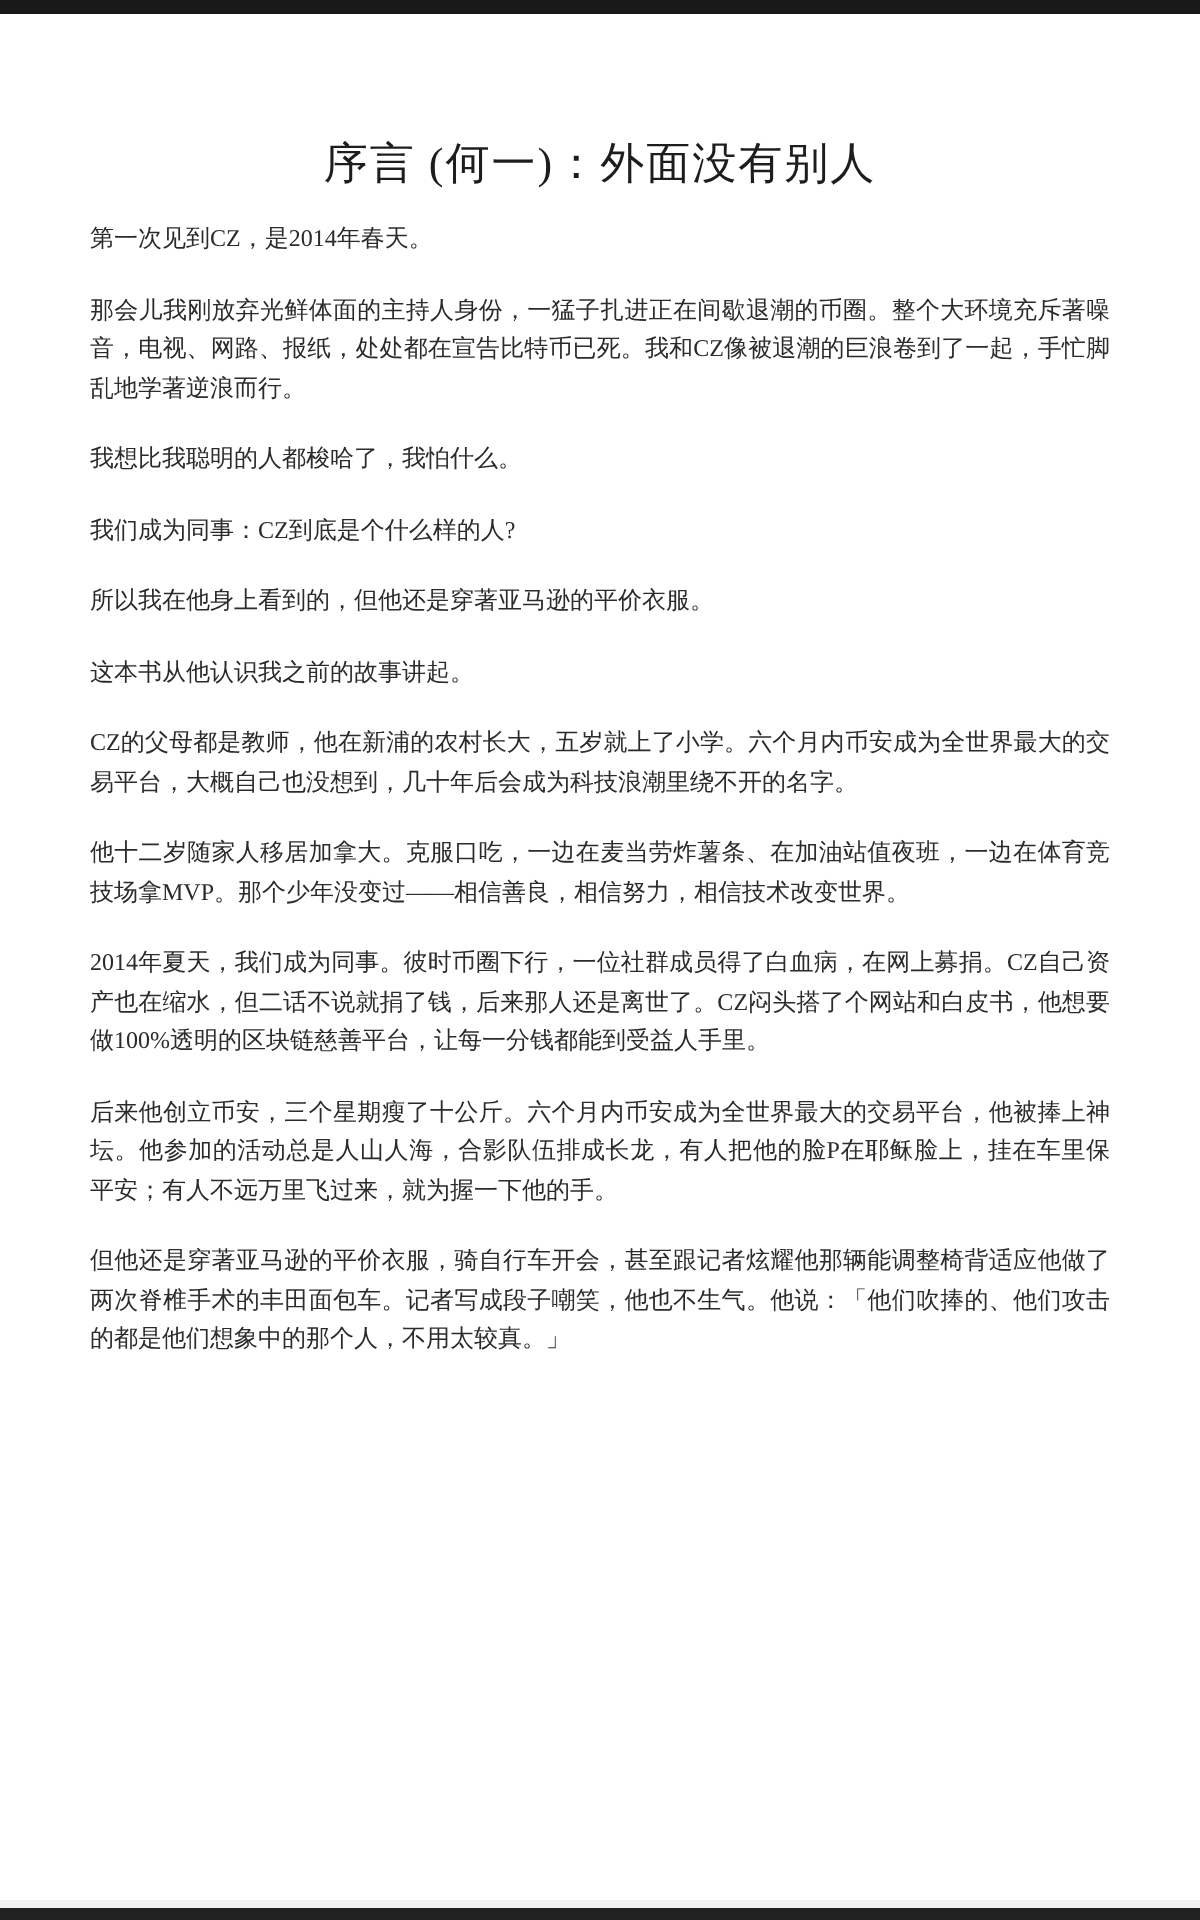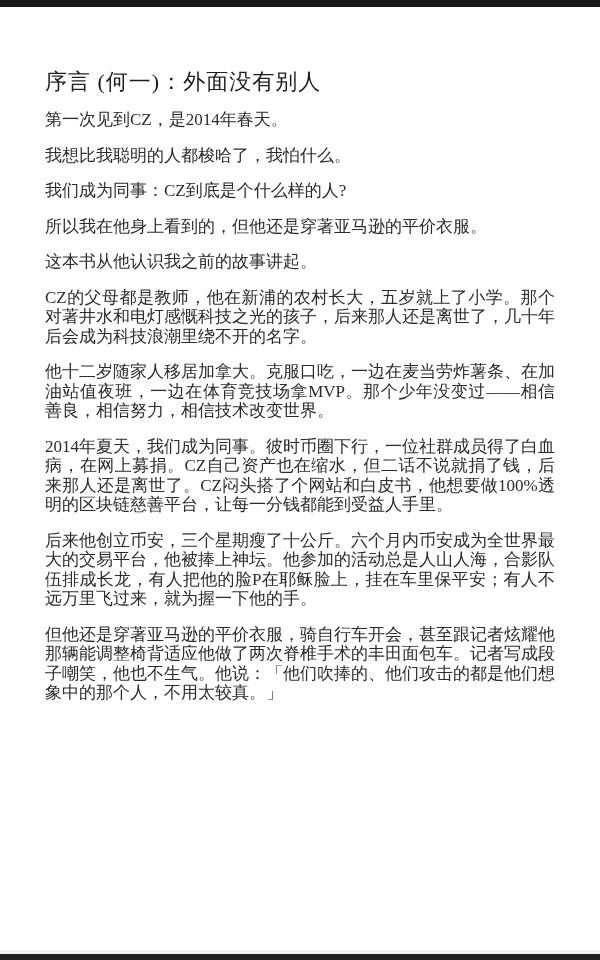--- a/index.html
+++ b/index.html
@@ -35,48 +35,50 @@
   .content {
     position: absolute;
     top: 7px;
     left: 45px;
     width: 510px;
   }
   .page-title {
     margin: 62px 0 12px 0;
     font-size: 22px;
     font-weight: 400;
+    text-align: center;
     color: #1d1d1d;
     letter-spacing: 1px;
     line-height: 1.15;
   }
   .paragraphs p {
     margin: 16px 0 8px 0;
-    font-size: 17px;
+    font-size: 12px;
     line-height: 19.5px;
     text-align: justify;
     text-justify: inter-ideograph;
     color: #2b2b2b;
     word-break: break-all;
   }
 </style>
 </head>
 <body>
 
 <div class="top-bar"></div>
 
 <div class="content">
   <h1 class="page-title">序言 (何一)：外面没有别人</h1>
   <div class="paragraphs">
     <p>第一次见到CZ，是2014年春天。</p>
+    <p>那会儿我刚放弃光鲜体面的主持人身份，一猛子扎进正在间歇退潮的币圈。整个大环境充斥著噪音，电视、网路、报纸，处处都在宣告比特币已死。我和CZ像被退潮的巨浪卷到了一起，手忙脚乱地学著逆浪而行。</p>
     <p>我想比我聪明的人都梭哈了，我怕什么。</p>
     <p>我们成为同事：CZ到底是个什么样的人?</p>
     <p>所以我在他身上看到的，但他还是穿著亚马逊的平价衣服。</p>
     <p>这本书从他认识我之前的故事讲起。</p>
-    <p>CZ的父母都是教师，他在新浦的农村长大，五岁就上了小学。那个对著井水和电灯感慨科技之光的孩子，后来那人还是离世了，几十年后会成为科技浪潮里绕不开的名字。</p>
+    <p>CZ的父母都是教师，他在新浦的农村长大，五岁就上了小学。六个月内币安成为全世界最大的交易平台，大概自己也没想到，几十年后会成为科技浪潮里绕不开的名字。</p>
     <p>他十二岁随家人移居加拿大。克服口吃，一边在麦当劳炸薯条、在加油站值夜班，一边在体育竞技场拿MVP。那个少年没变过——相信善良，相信努力，相信技术改变世界。</p>
     <p>2014年夏天，我们成为同事。彼时币圈下行，一位社群成员得了白血病，在网上募捐。CZ自己资产也在缩水，但二话不说就捐了钱，后来那人还是离世了。CZ闷头搭了个网站和白皮书，他想要做100%透明的区块链慈善平台，让每一分钱都能到受益人手里。</p>
     <p>后来他创立币安，三个星期瘦了十公斤。六个月内币安成为全世界最大的交易平台，他被捧上神坛。他参加的活动总是人山人海，合影队伍排成长龙，有人把他的脸P在耶稣脸上，挂在车里保平安；有人不远万里飞过来，就为握一下他的手。</p>
     <p>但他还是穿著亚马逊的平价衣服，骑自行车开会，甚至跟记者炫耀他那辆能调整椅背适应他做了两次脊椎手术的丰田面包车。记者写成段子嘲笑，他也不生气。他说：「他们吹捧的、他们攻击的都是他们想象中的那个人，不用太较真。」</p>
   </div>
 </div>
 
 <div class="bottom-strip"></div>
 <div class="bottom-bar"></div>
 

